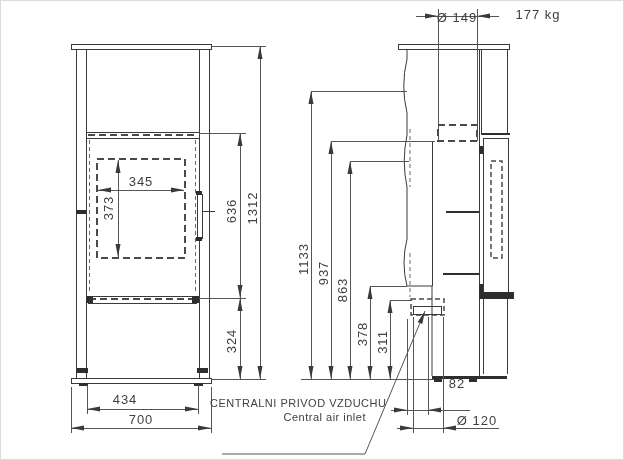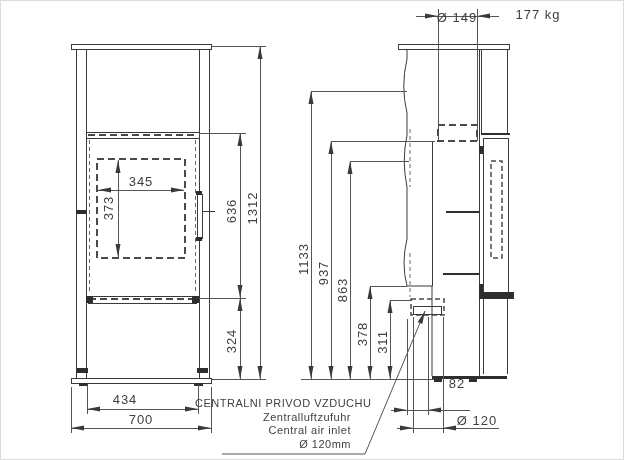--- a/index.html
+++ b/index.html
@@ -20,21 +20,21 @@
   .d  {fill:#2e2e2e;stroke:none;}
   .ar {fill:#3a3a3a;stroke:none;}
   .crisp{shape-rendering:crispEdges;}
   
   .dim{
     position:absolute;font-size:13px;color:#3f3f3f;letter-spacing:1px;
     white-space:nowrap;transform:translate(-50%,-50%);line-height:1;
   }
   .dim.rot{transform:translate(-50%,-50%) rotate(-90deg);}
   .note{
-    position:absolute;left:194px;top:396px;width:156px;text-align:right;
+    position:absolute;left:209px;top:396px;width:156px;text-align:right;
     font-size:11px;line-height:13.5px;letter-spacing:.5px;color:#3f3f3f;white-space:nowrap;
   }
 </style>
 </head>
 <body>
 
 <div class="canvas">
 
   <svg width="624" height="460" viewBox="0 0 624 460">
 
@@ -213,18 +213,16 @@
   <div class="dim rot" style="left:341px;top:289px">863</div>
   <div class="dim rot" style="left:361px;top:333px">378</div>
   <div class="dim rot" style="left:381px;top:341px">311</div>
   <div class="dim" style="left:456px;top:16px">Ø 149</div>
   <div class="dim" style="left:537px;top:13px">177 kg</div>
   <div class="dim" style="left:456px;top:382px">82</div>
   <div class="dim" style="left:476px;top:419px">Ø 120</div>
 
   <div class="note">
     <div>CENTRALNI PRIVOD VZDUCHU</div>
-    <div>Zentralluftzufuhr</div>
     <div>Central air inlet</div>
-    <div>Ø 120mm</div>
   </div>
 
 </div>
 
 </body></html>

